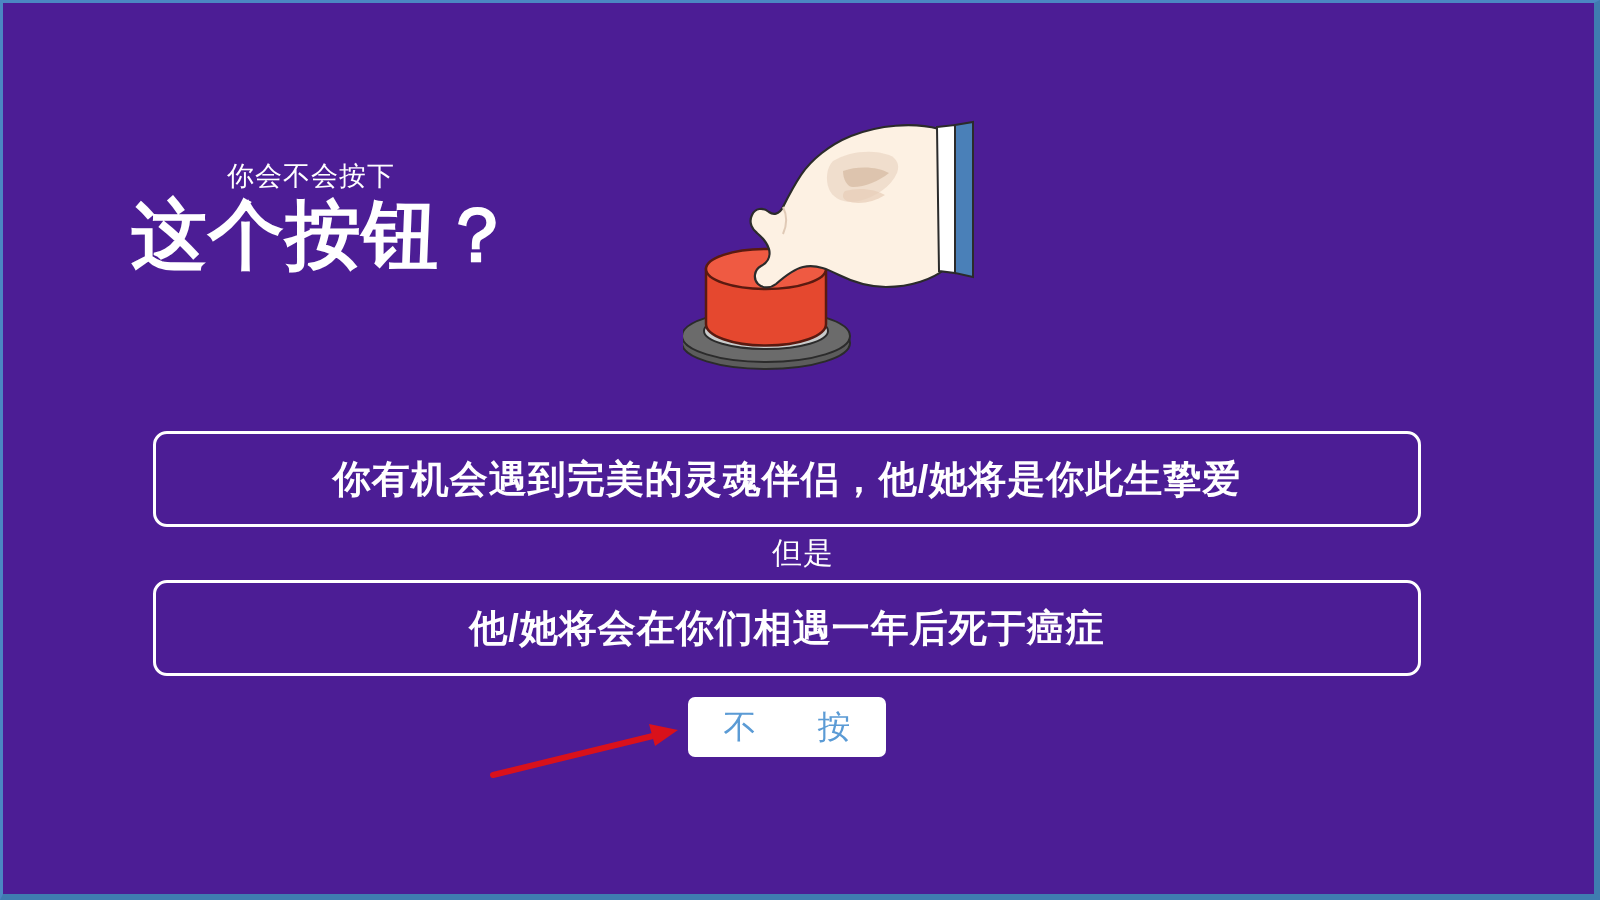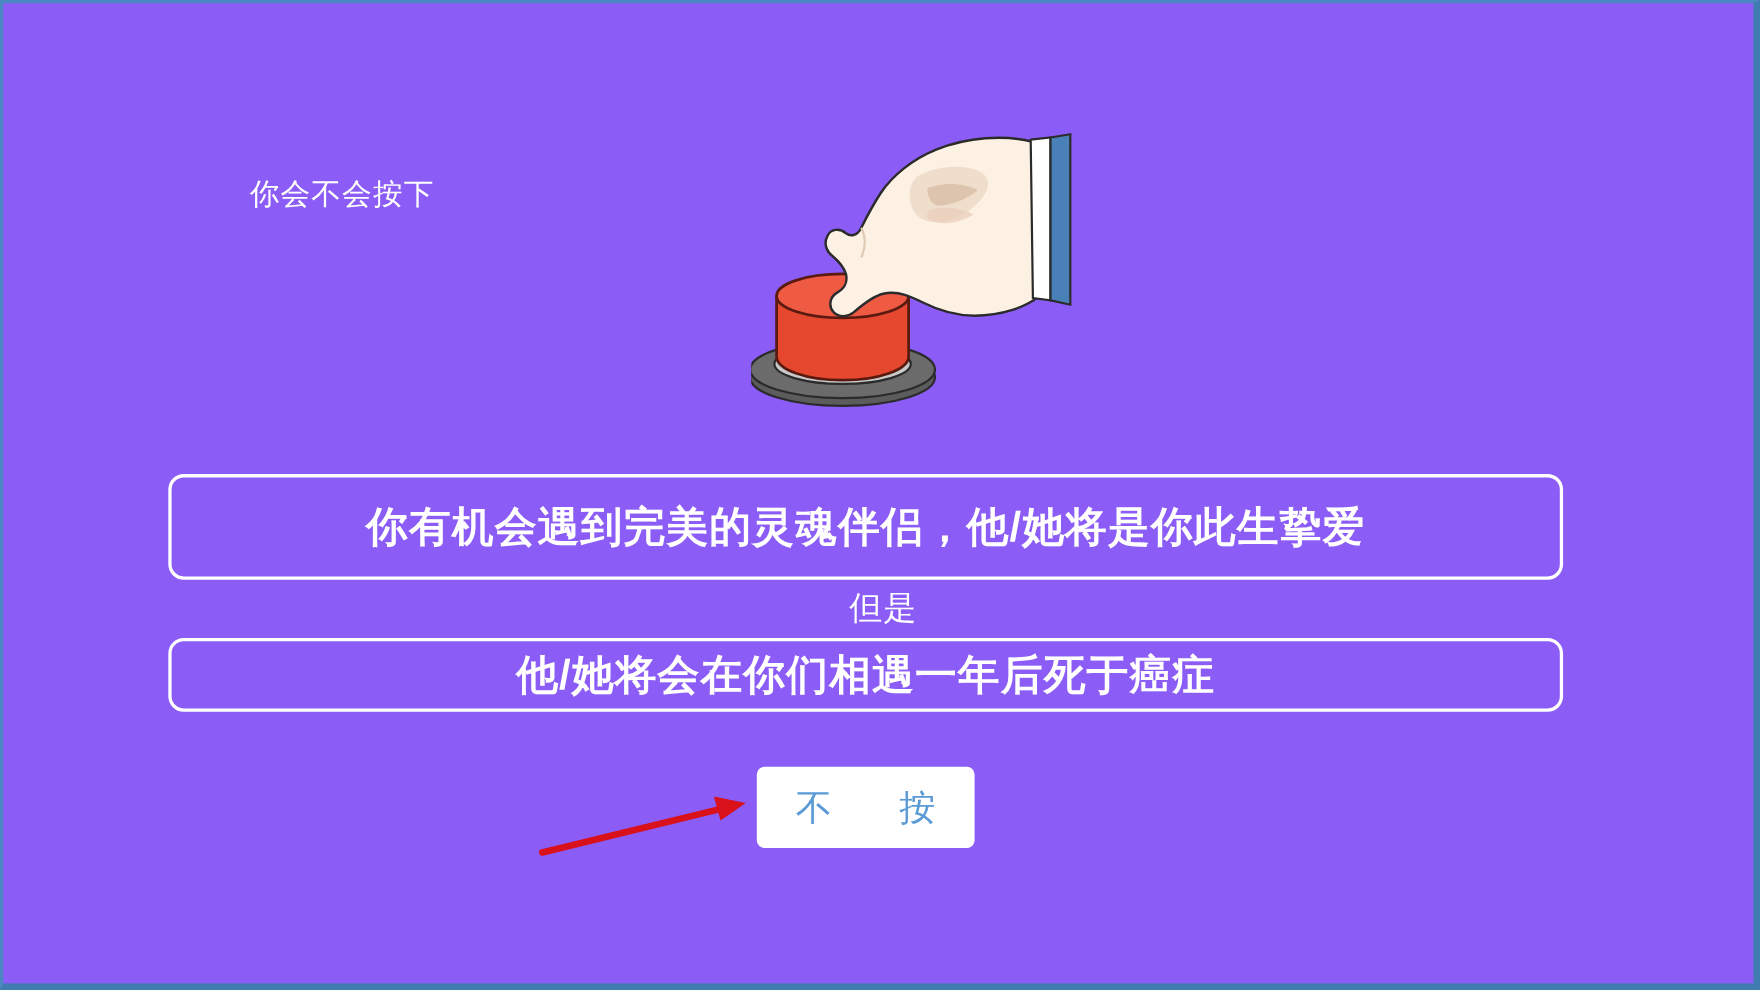--- a/index.html
+++ b/index.html
@@ -11,21 +11,21 @@
     width: 1600px;
     height: 900px;
     overflow: hidden;
     font-family: "Liberation Sans", "DejaVu Sans", sans-serif;
   }
 
   #stage {
     position: relative;
     width: 1600px;
     height: 900px;
-    background: #8b5cf6;
+    background: #4c1d95;
     box-sizing: border-box;
     border-right: 6px solid #3f7cb0;
     border-bottom: 6px solid #3f7cb0;
     border-left: 3px solid #4b87c2;
     border-top: 3px solid #4b87c2;
     overflow: hidden;
   }
 
   
   #title-block {
@@ -73,41 +73,41 @@
     display: flex;
     align-items: center;
     justify-content: center;
     color: #ffffff;
     font-size: 38px;
     font-weight: bold;
     letter-spacing: 1px;
     text-align: center;
   }
   #option-box-1 { top: 428px; height: 96px; }
-  #option-box-2 { top: 577px; height: 67px; }
+  #option-box-2 { top: 577px; height: 96px; }
 
   #conjunction {
     position: absolute;
     left: 0;
     top: 530px;
     width: 1600px;
     text-align: center;
     color: #ffffff;
     font-size: 30px;
     font-weight: 300;
     letter-spacing: 1px;
   }
 
   
   #no-press-button {
     position: absolute;
     left: 685px;
     top: 694px;
     width: 198px;
-    height: 74px;
+    height: 60px;
     background: #ffffff;
     border: none;
     border-radius: 7px;
     color: #5b9bd5;
     font-size: 33px;
     font-weight: 400;
     letter-spacing: 14px;
     text-indent: 14px;
     font-family: "Liberation Sans", "DejaVu Sans", sans-serif;
     cursor: pointer;
@@ -127,20 +127,21 @@
     pointer-events: none;
   }
 </style>
 </head>
 <body>
 
 <div id="stage">
 
   <div id="title-block">
     <div id="subtitle">你会不会按下</div>
+    <div id="main-title">这个按钮？</div>
   </div>
 
   <div id="illustration">
     <svg width="300" height="285" viewBox="0 0 300 285" xmlns="http://www.w3.org/2000/svg">
 
       <g>
         <ellipse cx="83" cy="240" rx="84" ry="26" fill="#5c5c5c" stroke="#2b2b2b" stroke-width="2"></ellipse>
         <ellipse cx="83" cy="233" rx="84" ry="26" fill="#6b6b6b" stroke="#2b2b2b" stroke-width="2"></ellipse>
         <ellipse cx="83" cy="228" rx="62" ry="18" fill="#c9cbcb" stroke="#2b2b2b" stroke-width="2"></ellipse>
       </g>

